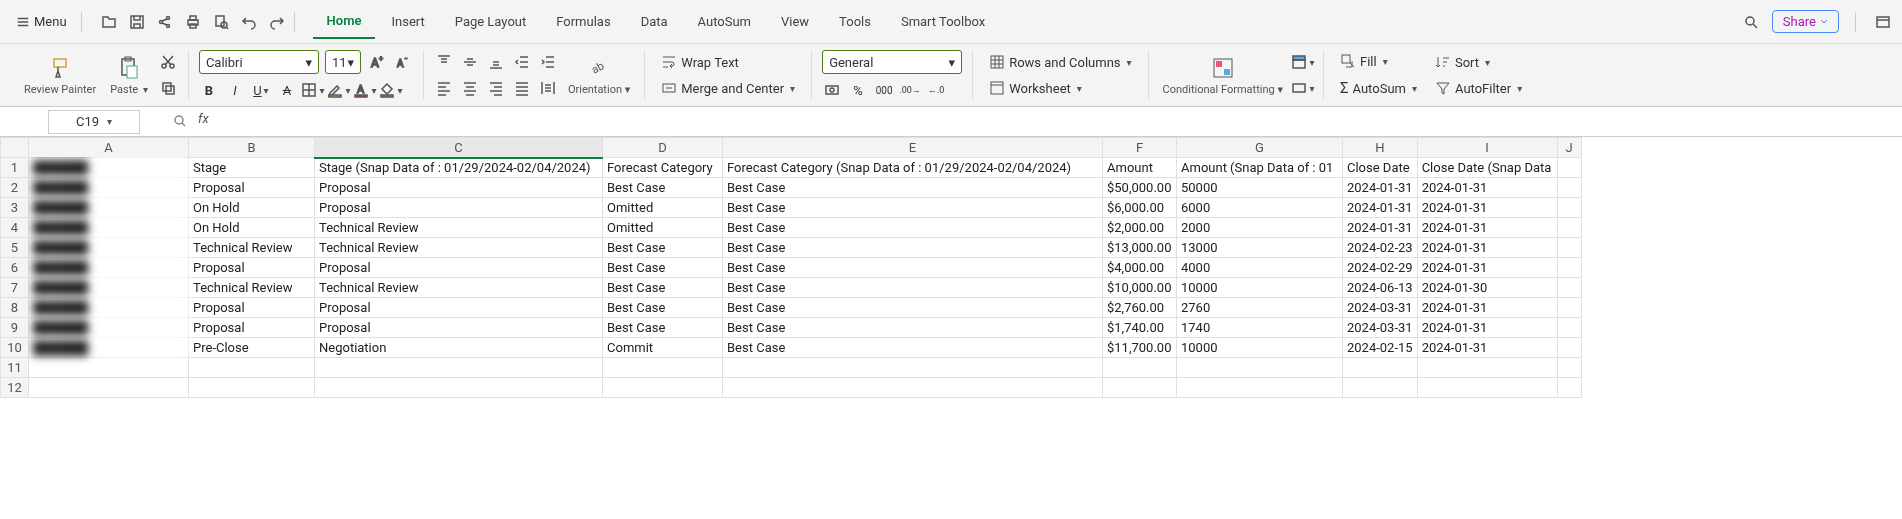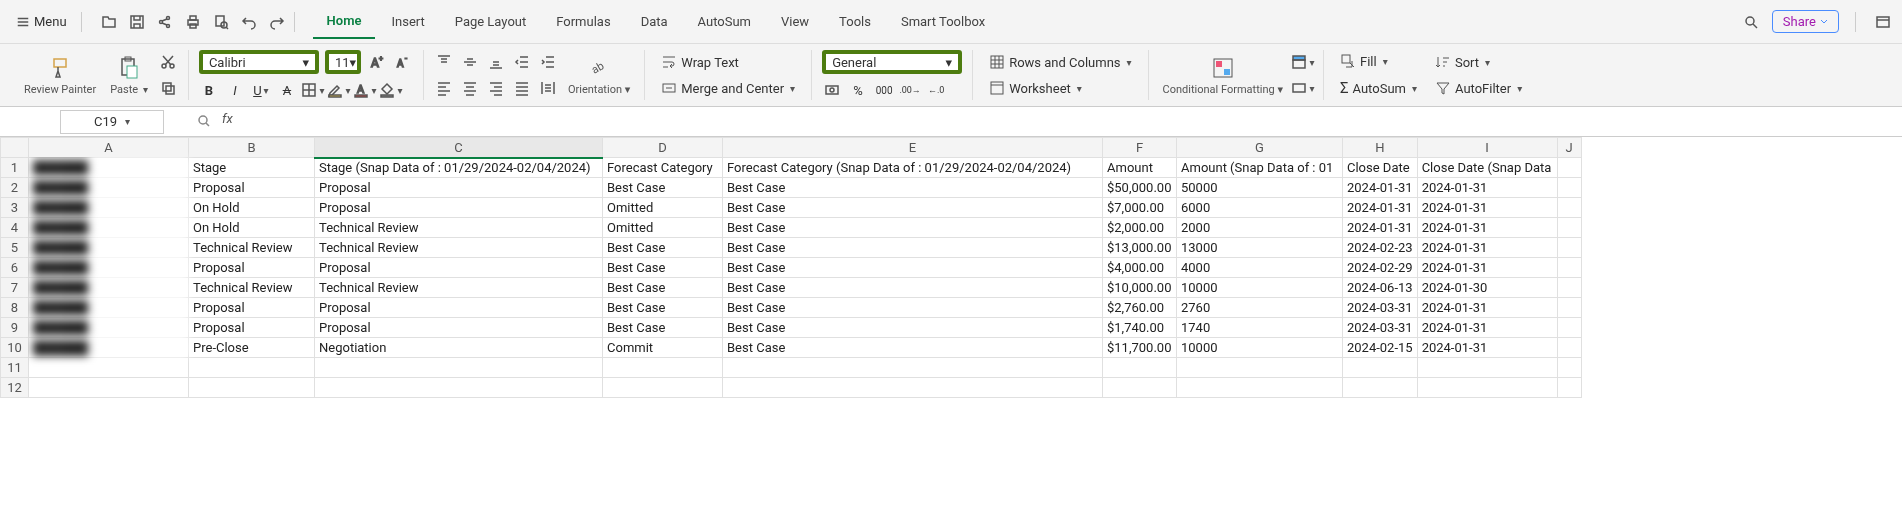--- a/index.html
+++ b/index.html
@@ -18,29 +18,29 @@
 .share-btn{border:1px solid #4a8cff;color:#a21caf;padding:3px 10px;border-radius:4px;display:flex;align-items:center;gap:4px;cursor:pointer}
 .ribbon{display:flex;align-items:stretch;background:#f4f4f4;padding:6px 10px;border-bottom:1px solid #ccc;gap:0}
 .group{display:flex;align-items:center;gap:6px;padding:0 10px;border-right:1px solid #ddd}
 .group:last-child{border-right:none}
 .vstack{display:flex;flex-direction:column;align-items:center;gap:2px;padding:2px 4px;cursor:pointer}
 .vstack .icon-lg{width:28px;height:28px;display:flex;align-items:center;justify-content:center}
 .vstack .lbl{font-size:11px;color:#555;text-align:center;line-height:1.1}
 .hbtn{display:flex;align-items:center;gap:4px;padding:2px 6px;cursor:pointer;border-radius:3px}
 .hbtn svg{width:16px;height:16px}
 .small-dd{font-size:10px;color:#555;margin-left:2px}
-.font-sel{border:4px solid #4d7c0f;background:#fff;height:24px;padding:0 6px;display:flex;align-items:center;border-radius:3px;cursor:pointer}
+.font-sel{border:1px solid #4d7c0f;background:#fff;height:24px;padding:0 6px;display:flex;align-items:center;border-radius:3px;cursor:pointer}
 .font-name{width:120px}
 .font-size{width:36px;text-align:left}
 .rowflex{display:flex;gap:6px;align-items:center}
 .col2{display:flex;flex-direction:column;gap:6px}
 .ib{width:20px;height:20px;display:flex;align-items:center;justify-content:center;cursor:pointer}
 .ib svg{width:16px;height:16px;stroke:#555;fill:none;stroke-width:1.5}
 .namebox-row{display:flex;align-items:center;height:30px;background:#fff;border-bottom:1px solid #ccc}
-.namebox{width:104px;height:24px;border:1px solid #ccc;margin-left:60px;padding:0 6px;display:flex;align-items:center;justify-content:center;gap:6px;background:#fff}
+.namebox{width:92px;height:24px;border:1px solid #ccc;margin-left:48px;padding:0 6px;display:flex;align-items:center;justify-content:center;gap:6px;background:#fff}
 .fx-area{display:flex;align-items:flex-start;gap:8px;margin-left:30px;flex:1}
 .fx-lbl{font-style:italic;color:#555}
 .sheet{position:relative;background:#fff;overflow:auto;height:calc(519px - 32px - 68px - 30px)}
 table.grid{border-collapse:collapse;table-layout:fixed}
 table.grid th,table.grid td{border:1px solid #e0e0e0;height:20px;padding:0 4px;font-size:13px;color:#222;white-space:nowrap;overflow:hidden;text-align:left;background:#fff}
 table.grid th{background:#f4f4f4;color:#555;font-weight:400;text-align:center;position:sticky}
 table.grid th.rowh{width:28px;text-align:center}
 table.grid thead th{top:0;z-index:2}
 table.grid .rowh{left:0;z-index:1;text-align:center}
 .col-sel{background:#e8e8e8!important;border-bottom:2px solid #0a8043!important}
@@ -511,21 +511,21 @@
           <td class="num">2024-01-31</td>
           <td></td>
         </tr>
         <tr>
           <th class="rowh">3</th>
           <td class="blur">██████</td>
           <td>On Hold</td>
           <td>Proposal</td>
           <td>Omitted</td>
           <td>Best Case</td>
-          <td class="num">$7,000.00</td>
+          <td class="num">$6,000.00</td>
           <td class="num">6000</td>
           <td class="num">2024-01-31</td>
           <td class="num">2024-01-31</td>
           <td></td>
         </tr>
         <tr>
           <th class="rowh">4</th>
           <td class="blur">██████</td>
           <td>On Hold</td>
           <td>Technical Review</td>

